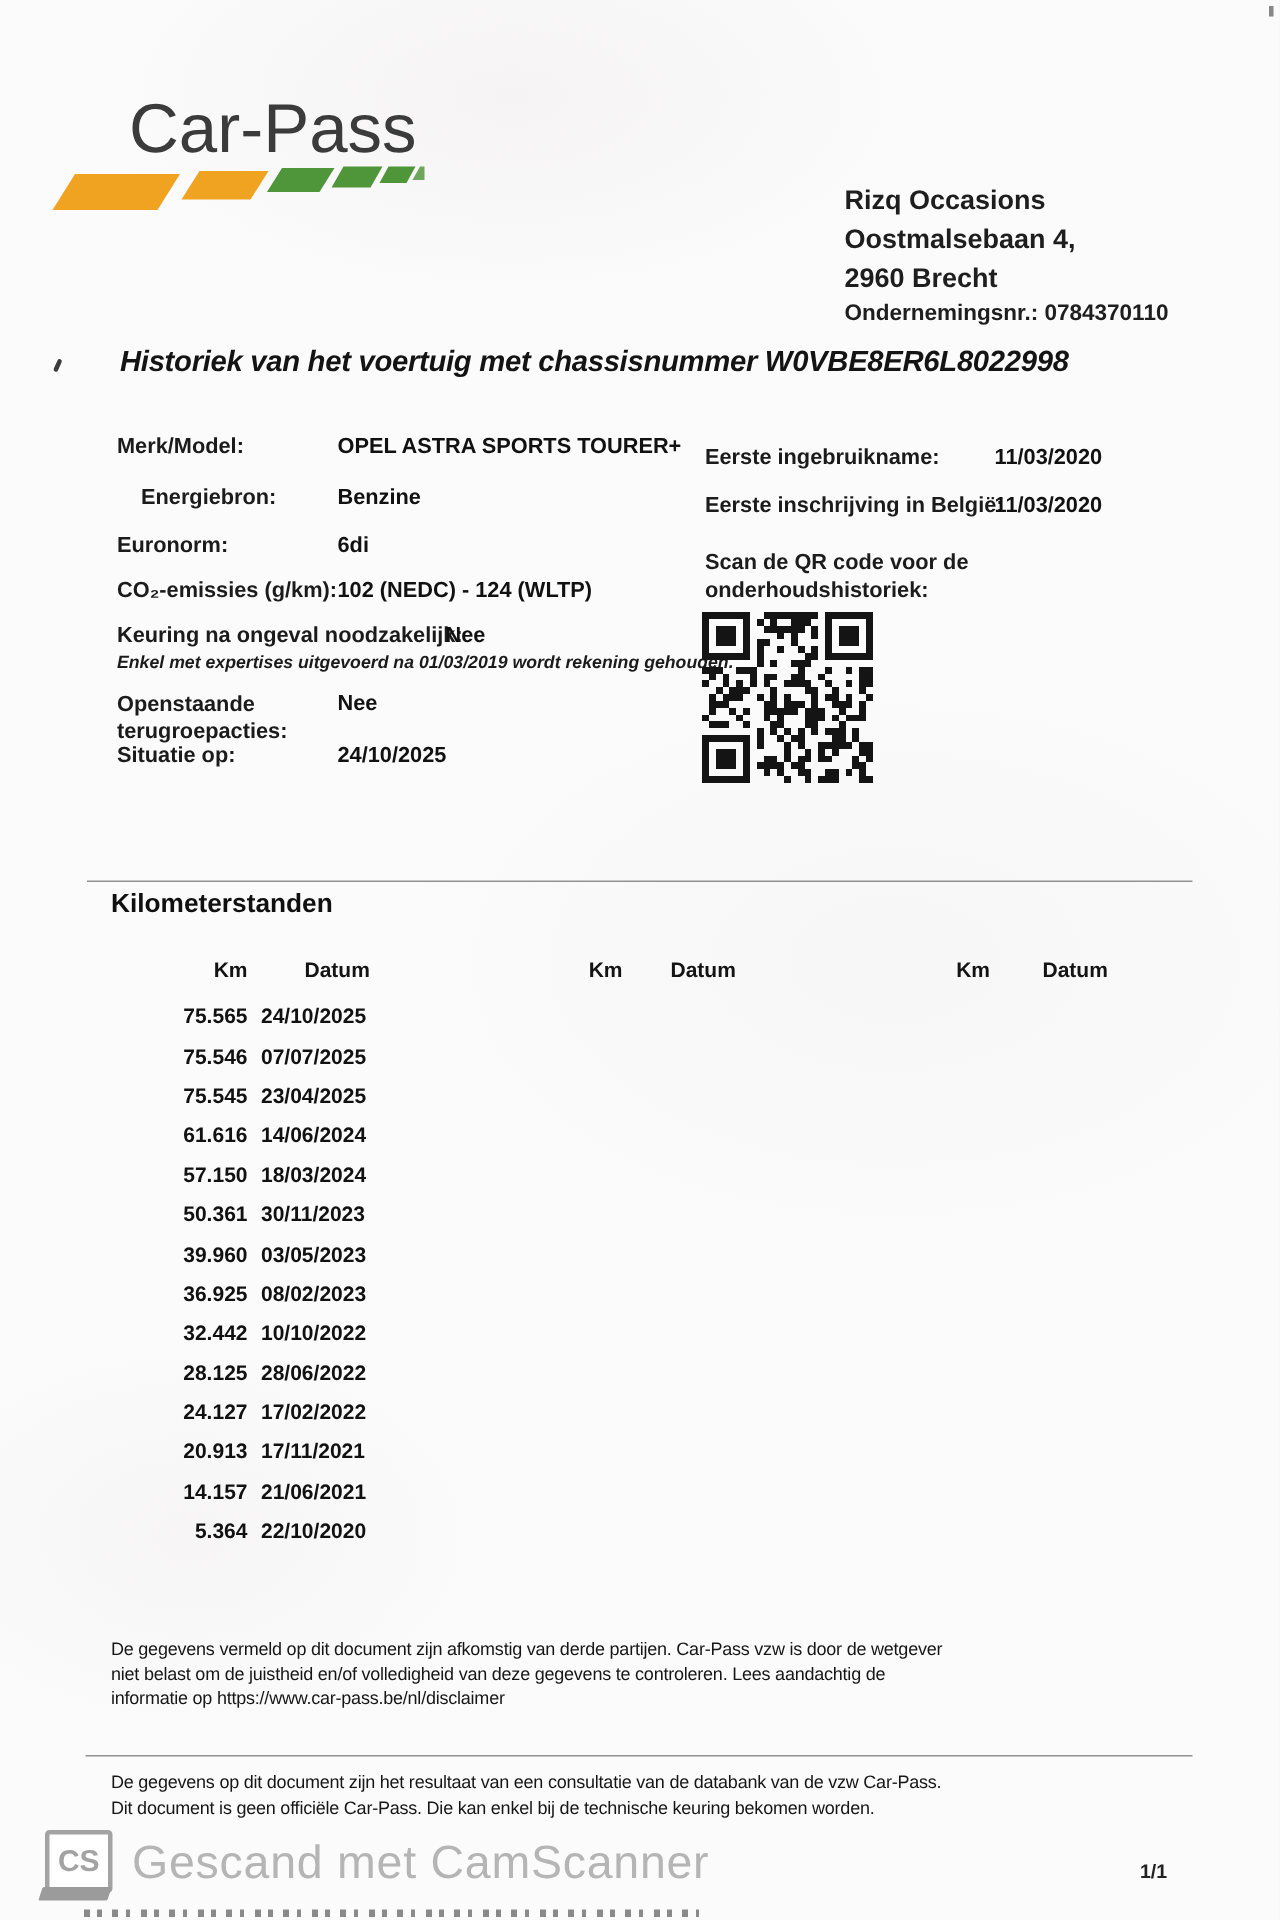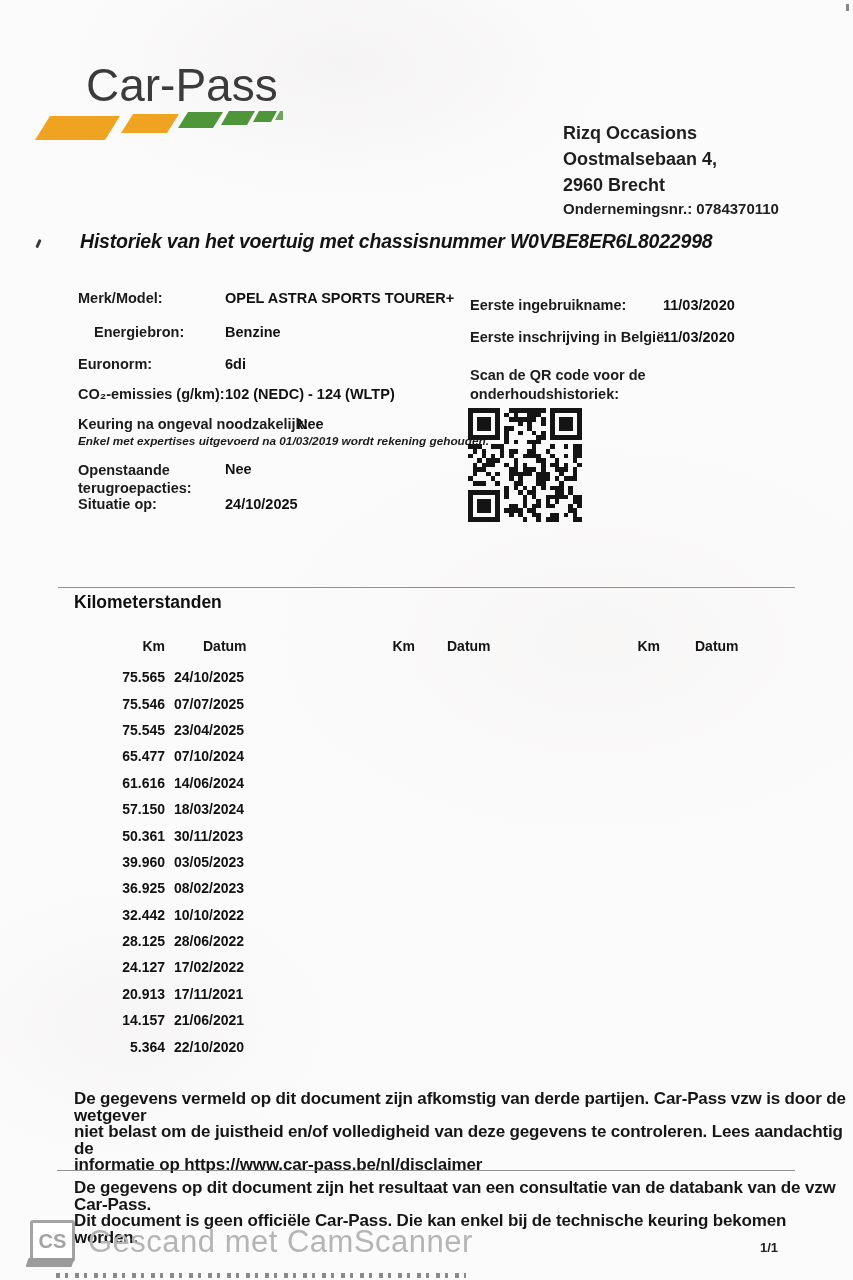--- a/index.html
+++ b/index.html
@@ -54,21 +54,21 @@
   .rule2 { left:57px; top:1170px; width:738px; }
   .section-title { left:74px; top:592px; font-size:17.5px; font-weight:700; color:#101010; }
   .col-head { font-size:14px; font-weight:700; color:#141414; }
   .km-head { width:70px; text-align:right; }
   .mileage-rows { left:95px; top:664px; width:260px; }
   .km-row { display:flex; height:26.4px; align-items:center; font-size:14px; font-weight:700; color:#111; }
   .km-val { width:70px; text-align:right; }
   .datum-val { margin-left:9px; }
 
   
-  .disclaimer { font-size:17px; font-weight:700; line-height:16.5px; letter-spacing:-0.15px; white-space:pre-line; color:#161616; }
+  .disclaimer { font-size:12px; font-weight:400; line-height:16.5px; letter-spacing:-0.15px; white-space:pre-line; color:#161616; }
   .disc1 { left:74px; top:1091px; }
   .disc2 { left:74px; top:1180px; }
 
   
   .cs-box {
     left:30px; top:1220px; width:45px; height:42px;
     border:3.5px solid #a3a3a3; border-radius:3px;
     color:#a3a3a3; font-size:20px; font-weight:700;
     display:flex; align-items:center; justify-content:center;
     background:#fff;
@@ -464,24 +464,20 @@
       </div>
       <div class="km-row">
         <span class="km-val">75.546</span>
         <span class="datum-val">07/07/2025</span>
       </div>
       <div class="km-row">
         <span class="km-val">75.545</span>
         <span class="datum-val">23/04/2025</span>
       </div>
       <div class="km-row">
-        <span class="km-val">65.477</span>
-        <span class="datum-val">07/10/2024</span>
-      </div>
-      <div class="km-row">
         <span class="km-val">61.616</span>
         <span class="datum-val">14/06/2024</span>
       </div>
       <div class="km-row">
         <span class="km-val">57.150</span>
         <span class="datum-val">18/03/2024</span>
       </div>
       <div class="km-row">
         <span class="km-val">50.361</span>
         <span class="datum-val">30/11/2023</span>

